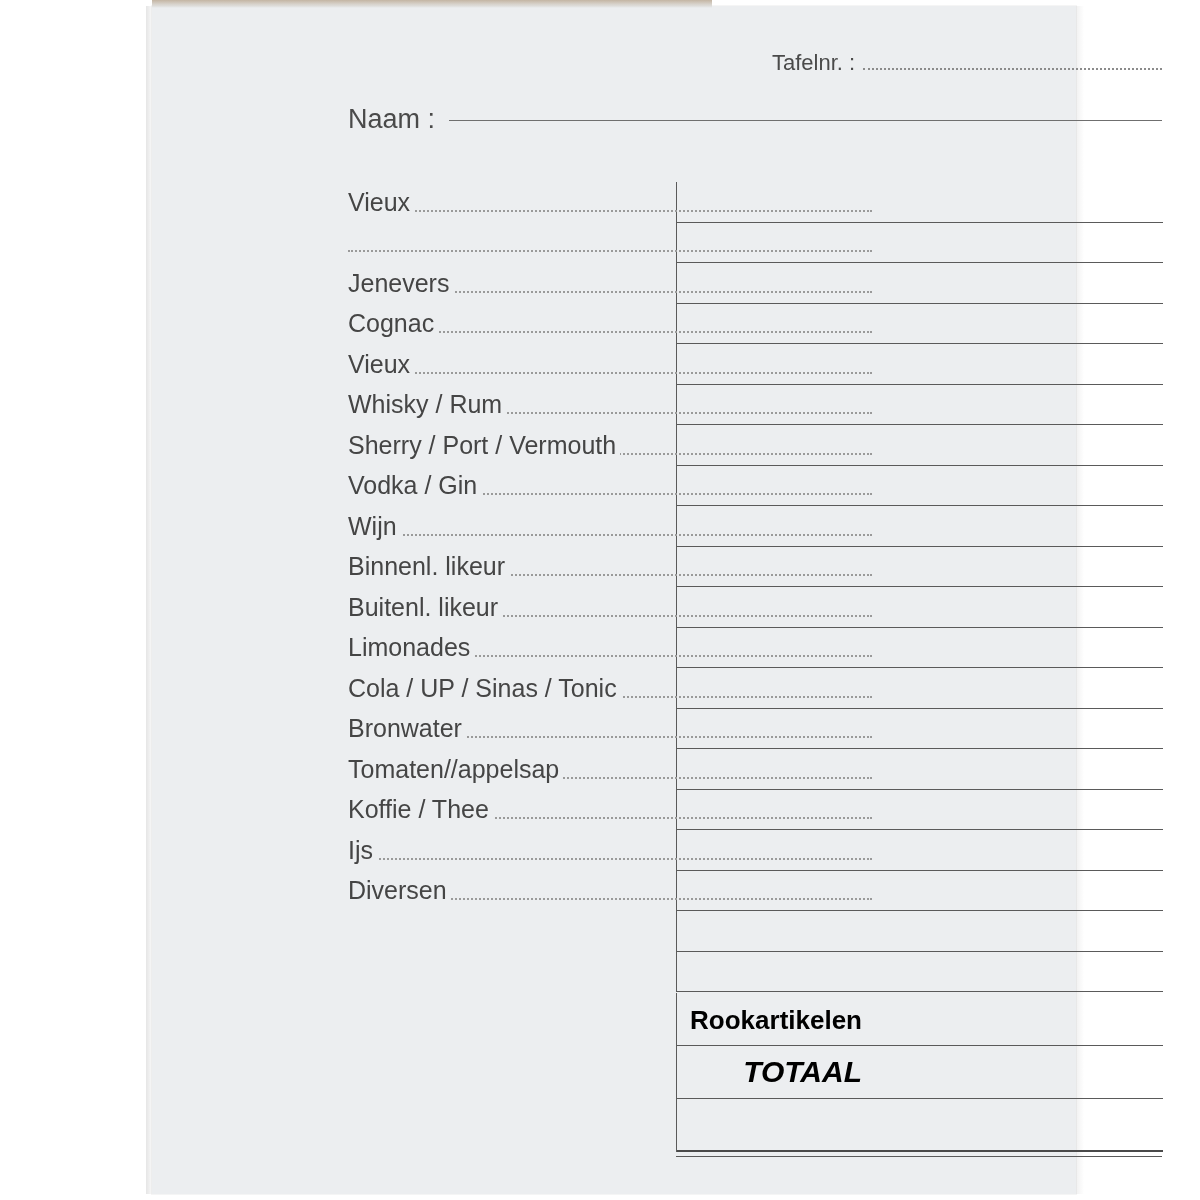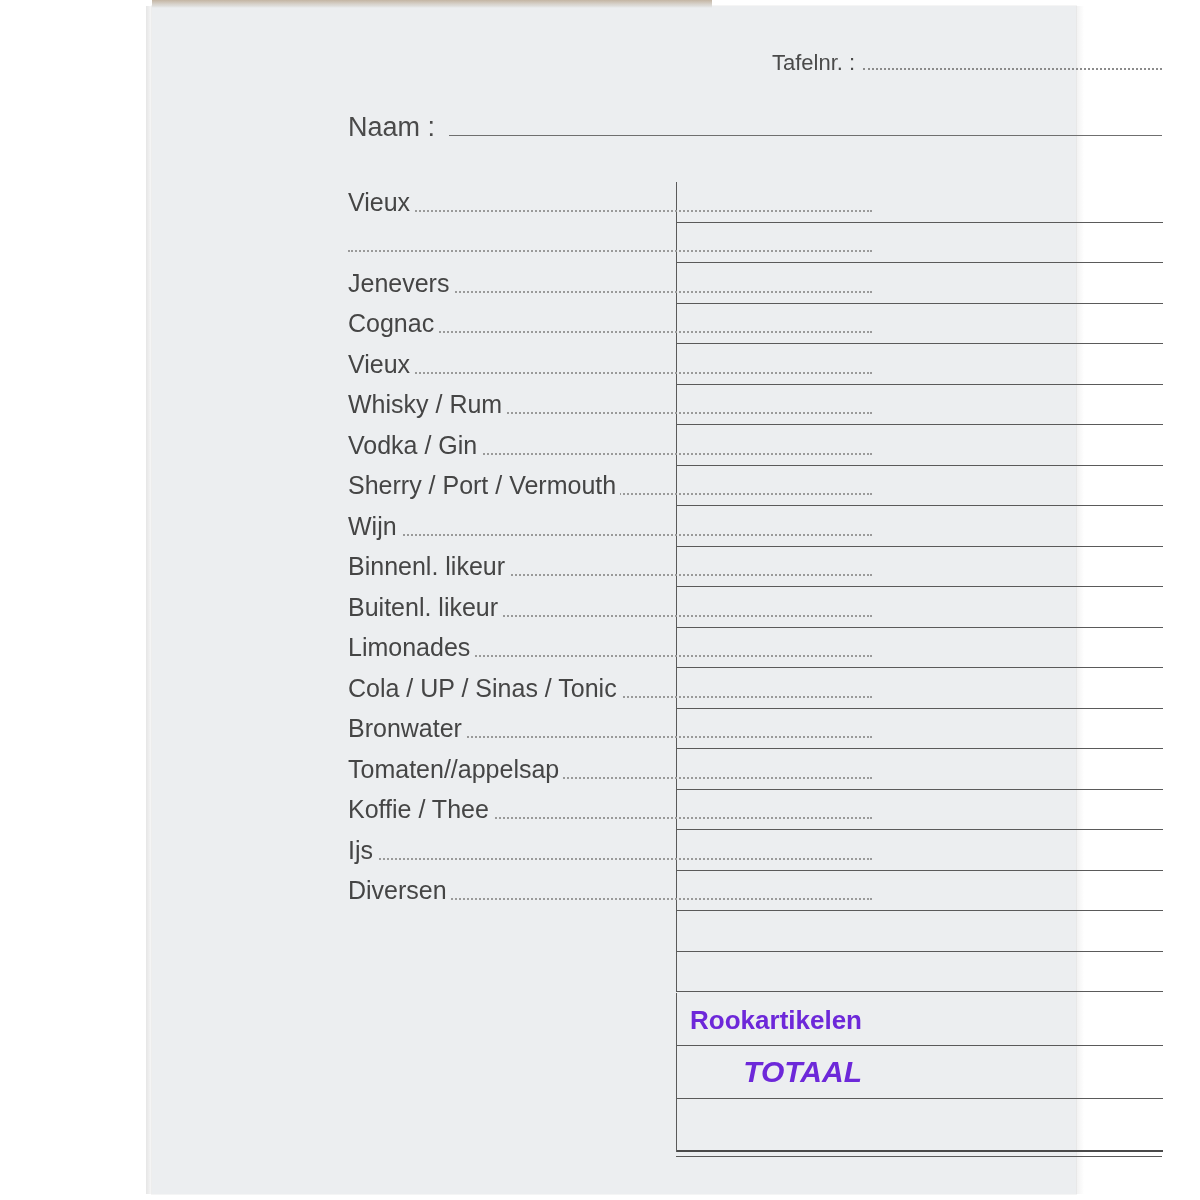--- a/index.html
+++ b/index.html
@@ -76,24 +76,24 @@
   .dots-fill {
     flex: 1;
     border-bottom: 2px dotted #8b8b8b;
     margin-left: 8px;
     height: 12px;
   }
 
   .naam-row {
     position: absolute;
     left: 196px;
-    top: 106px;
+    top: 98px;
     width: 814px;
     display: flex;
-    align-items: center;
+    align-items: flex-start;
   }
   .naam-label {
     font-size: 27px;
     color: #4a4a4a;
     white-space: nowrap;
   }
   .naam-rule {
     flex: 1;
     border-bottom: 1px solid #6f6f6f;
     margin-left: 14px;
@@ -156,21 +156,21 @@
   .footer-row {
     position: relative;
     height: 53px;
   }
   .footer-label {
     position: absolute;
     right: 300px;
     bottom: 10px;
     font-size: 26px;
     font-weight: bold;
-    color: #6d28d9;
+    color: #000000;
     white-space: nowrap;
     margin-top: 33px;
   }
   .footer-label.big {
     font-size: 30px;
     font-style: italic;
   }
 
   .footer-col {
     position: absolute;
@@ -258,25 +258,25 @@
       <div class="item-row">
         <span class="item-dots"></span>
         <span class="item-label">Vieux</span>
       </div>
       <div class="item-row">
         <span class="item-dots"></span>
         <span class="item-label">Whisky / Rum</span>
       </div>
       <div class="item-row">
         <span class="item-dots"></span>
+        <span class="item-label">Sherry / Port / Vermouth</span>
+      </div>
+      <div class="item-row">
+        <span class="item-dots"></span>
         <span class="item-label">Vodka / Gin</span>
-      </div>
-      <div class="item-row">
-        <span class="item-dots"></span>
-        <span class="item-label">Sherry / Port / Vermouth</span>
       </div>
       <div class="item-row">
         <span class="item-dots"></span>
         <span class="item-label">Wijn</span>
       </div>
       <div class="item-row">
         <span class="item-dots"></span>
         <span class="item-label">Binnenl. likeur</span>
       </div>
       <div class="item-row">

